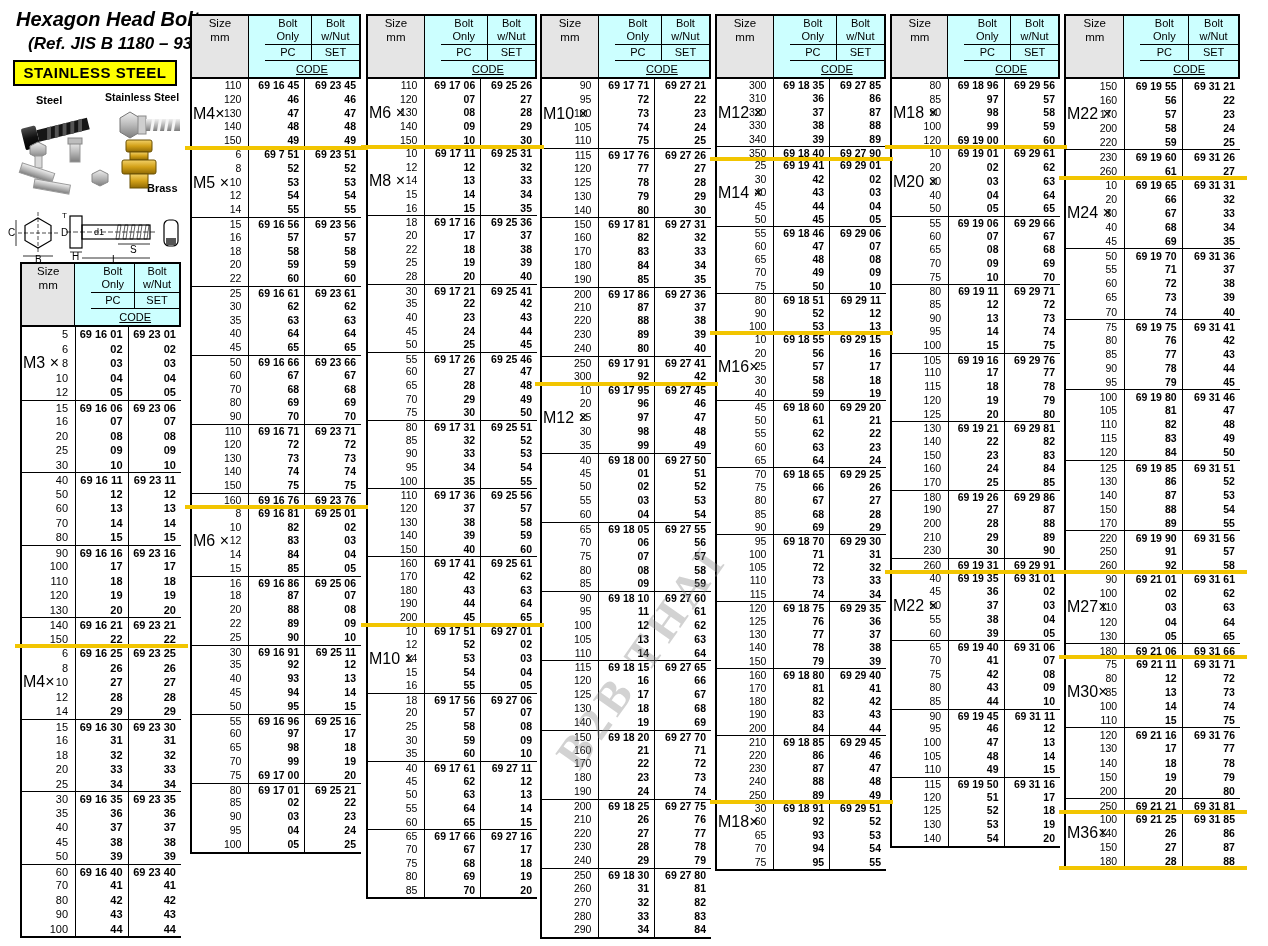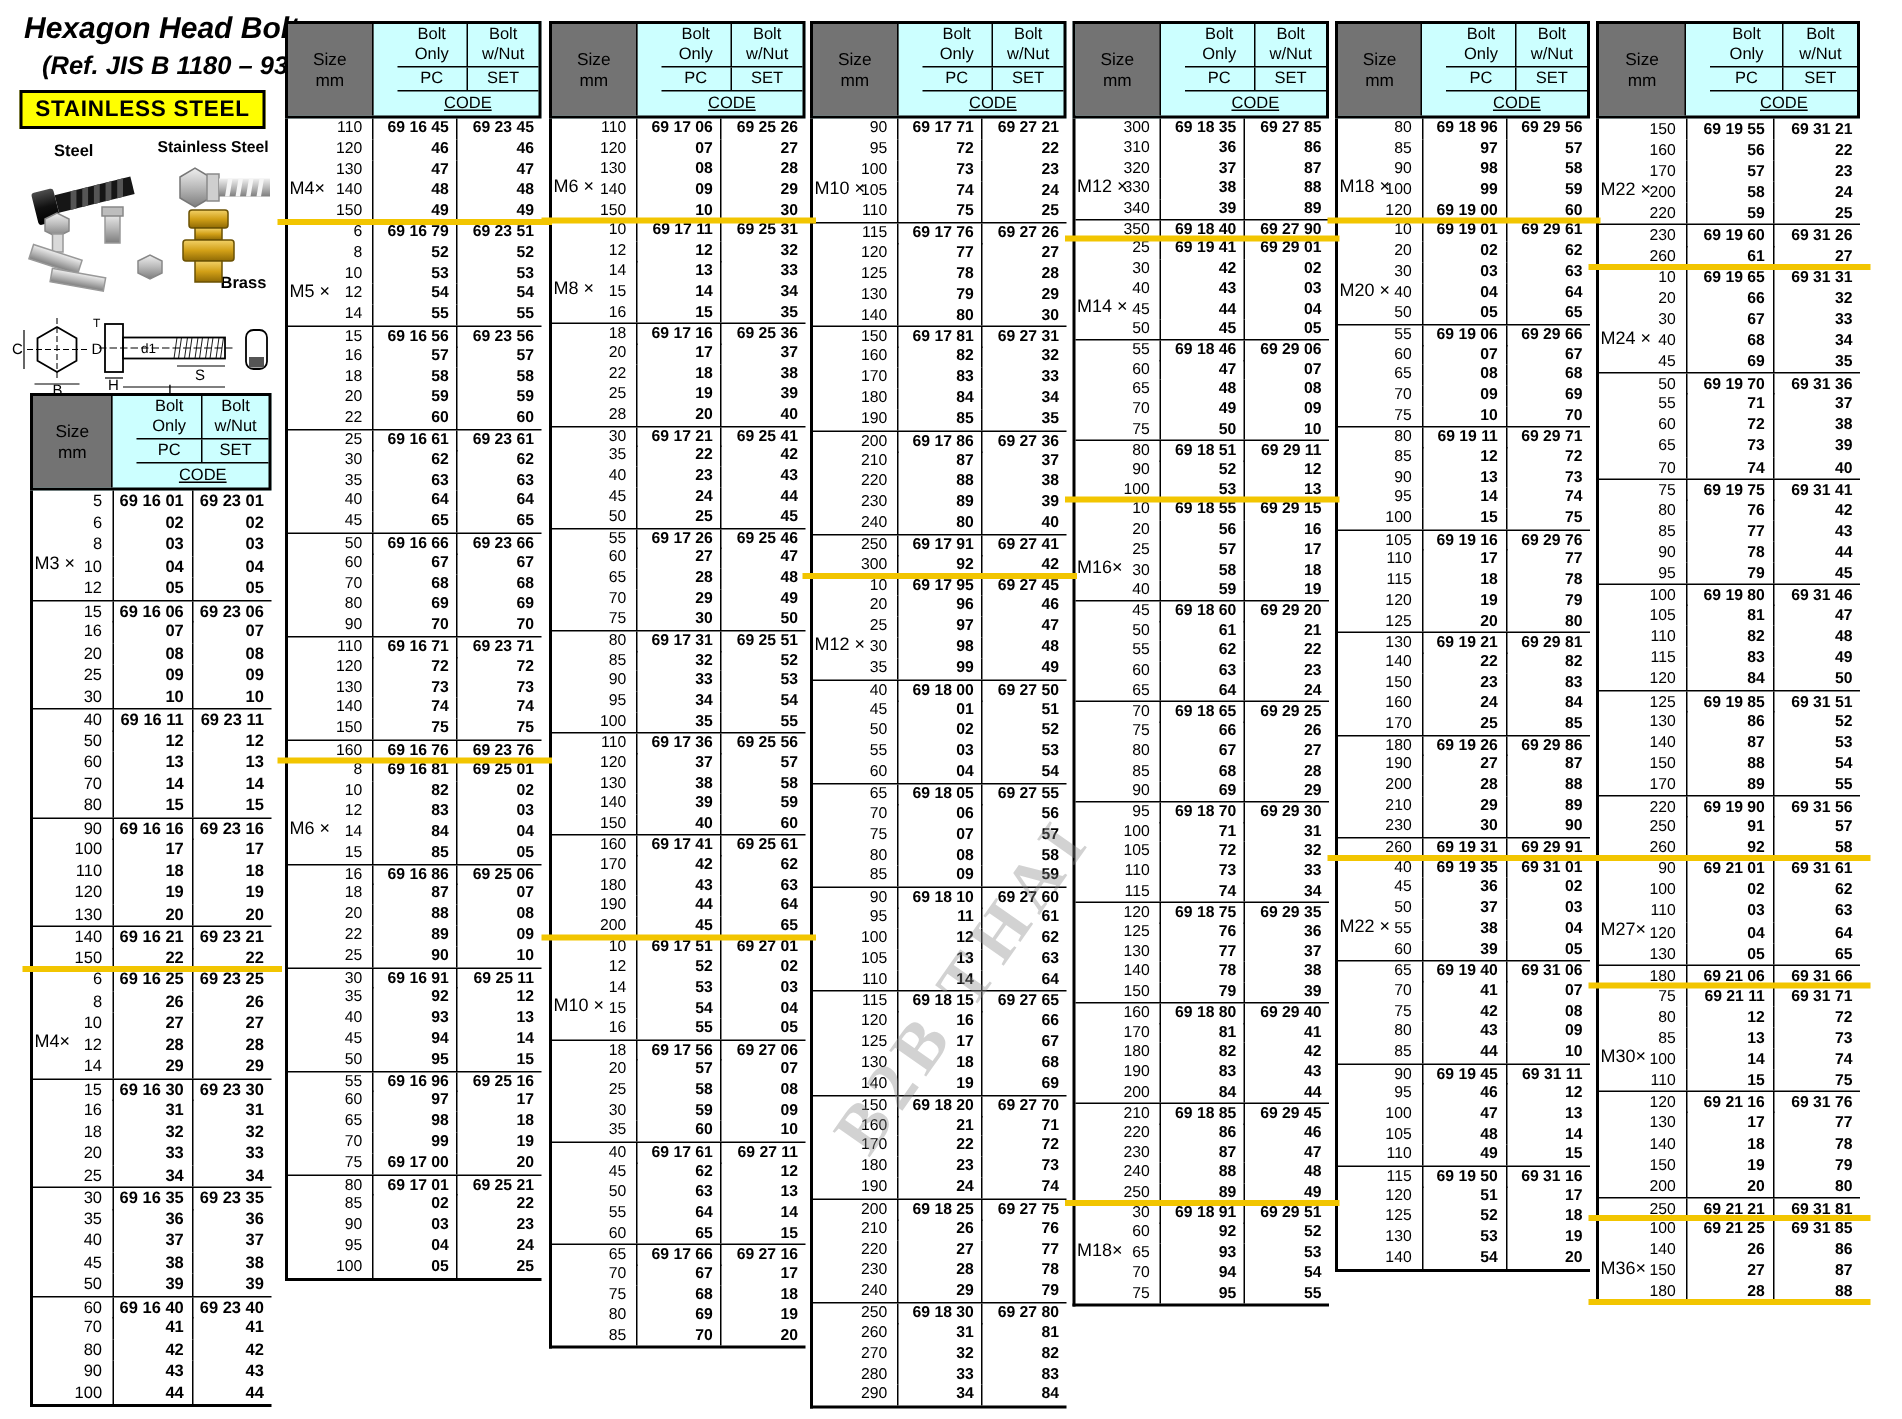--- a/index.html
+++ b/index.html
@@ -10,39 +10,39 @@
   .banner{position:absolute;left:13px;top:60px;width:160px;height:22px;background:#ffff00;
           border:2px solid #000;font-weight:700;font-size:15px;text-align:center;line-height:22px;letter-spacing:.5px;}
   .photos{position:absolute;left:8px;top:90px;}
   .diagram{position:absolute;left:6px;top:206px;}
   .watermark{position:absolute;left:545px;top:748px;font-family:"Liberation Serif",serif;font-weight:700;
              font-size:46px;letter-spacing:6px;color:#8a8a8a;opacity:.38;transform:rotate(-55deg);
              transform-origin:0 0;white-space:nowrap;pointer-events:none;z-index:5;}
   
   .ptable{position:absolute;}
   .ph{display:grid;grid-template-columns:34% 66%;border:2px solid #000;background:#ccffff;}
-  .hsize{background:#737373;border-right:1px solid #000;display:flex;flex-direction:column;
-         justify-content:center;align-items:center;font-size:11.5px;line-height:14px;}
+  .hsize{background:#e5e5e5;border-right:1px solid #000;display:flex;flex-direction:column;
+         align-items:center;font-size:11.5px;line-height:14px;}
   .hright{display:flex;flex-direction:column;margin-left:16px;}
   .hr1{display:grid;grid-template-columns:50% 50%;border-bottom:1px solid #000;}
   .hr1 .hc{text-align:center;font-size:11px;line-height:13px;padding:1px 0;}
   .hr1 .hc:first-child{border-right:1px solid #000;}
   .hr2{display:grid;grid-template-columns:50% 50%;border-bottom:1px solid #000;height:15px;}
   .hr2 .hc{text-align:center;font-size:11px;line-height:15px;}
   .hr2 .hc:first-child{border-right:1px solid #000;}
   .hr3{text-align:center;font-size:11px;height:16px;line-height:16px;text-decoration:underline;}
   .rows{border-left:2px solid #000;border-bottom:2px solid #000;position:relative;}
   .rows.end-yellow{border-bottom:none;}
   .rows.end-yellow::after{content:"";position:absolute;left:-7px;right:-7px;bottom:-2px;height:4px;background:#f2c500;}
   .row{display:grid;grid-template-columns:34% 33% 33%;height:var(--rh);position:relative;box-sizing:border-box;}
   .row.k{border-top:1.5px solid #000;}
   .row.y::before{content:"";position:absolute;left:-7px;right:-7px;top:-2px;height:4px;background:#f2c500;z-index:3;}
   .c{font-size:10.5px;line-height:var(--rh);text-align:right;box-sizing:border-box;}
   .size{padding-right:7px;border-right:1px solid #000;position:relative;}
-  .pre{position:absolute;left:1px;top:12px;font-size:12px;}
+  .pre{position:absolute;left:1px;top:0;font-size:16px;}
   .pc{padding-right:5px;border-right:1px solid #000;font-weight:700;}
   .set{padding-right:5px;font-weight:700;}
   #t0{left:20px;top:262px;width:161px;--rh:14.5px;}
   #t0 .c{font-size:11px;}
   #t1{left:190px;top:14px;width:171px;--rh:13.8px;}
   #t2{left:366px;top:14px;width:171px;--rh:13.65px;}
   #t3{left:540px;top:14px;width:171px;--rh:13.85px;}
   #t4{left:715px;top:14px;width:171px;--rh:13.4px;}
   #t5{left:890px;top:14px;width:170px;--rh:13.7px;}
   #t6{left:1064px;top:14px;width:176px;--rh:14.1px;}
@@ -414,21 +414,21 @@
           <div class="c pc">48</div>
           <div class="c set">48</div>
         </div>
         <div class="row">
           <div class="c size">150</div>
           <div class="c pc">49</div>
           <div class="c set">49</div>
         </div>
         <div class="row y">
           <div class="c size">6</div>
-          <div class="c pc">69 16 79</div>
+          <div class="c pc">69 7 51</div>
           <div class="c set">69 23 51</div>
         </div>
         <div class="row">
           <div class="c size">8</div>
           <div class="c pc">52</div>
           <div class="c set">52</div>
         </div>
         <div class="row">
           <div class="c size">10<span class="pre">M5 ×</span></div>
           <div class="c pc">53</div>

